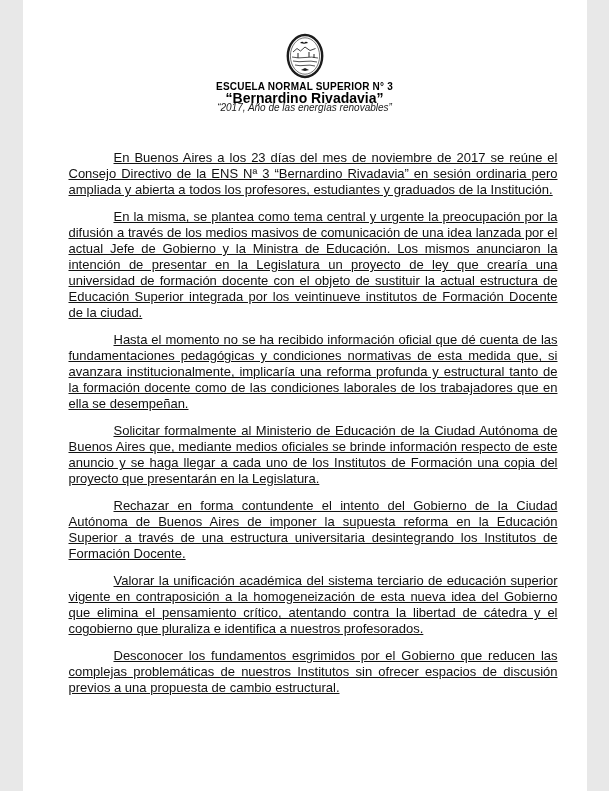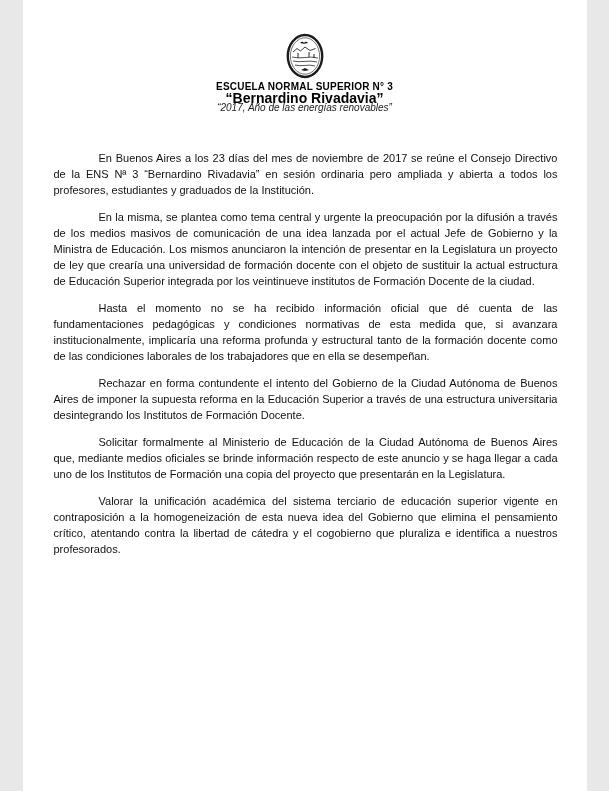--- a/index.html
+++ b/index.html
@@ -37,26 +37,27 @@
     font-size: 10px;
     font-style: italic;
     font-weight: normal;
     line-height: 10.4px;
     color: #1a1a1a;
   }
   .doc-body {
     margin: 37px 29px 0 31px;
   }
   .doc-body p {
-    font-size: 11px;
+    font-size: 13px;
     line-height: 16px;
     text-align: justify;
     text-indent: 45px;
-    margin: 0 0 11px 0;
+    margin: 0 0 11px 15px;
     color: #111111;
+    text-decoration: underline;
   }
 </style>
 </head>
 <body>
 
 <div class="page">
 
   <div class="letterhead">
     <svg class="crest" width="40" height="46" viewBox="0 0 40 46" aria-hidden="true">
       <ellipse cx="20" cy="23" rx="17.2" ry="21" fill="none" stroke="#1c1c1c" stroke-width="2.4"></ellipse>
@@ -73,18 +74,19 @@
     </svg>
     <div class="school-name">ESCUELA NORMAL SUPERIOR N° 3</div>
     <div class="hline">“Bernardino Rivadavia”</div>
     <div class="motto">“2017, Año de las energías renovables”</div>
   </div>
 
   <div class="doc-body">
     <p>En Buenos Aires a los 23 días del mes de noviembre de 2017  se reúne el Consejo Directivo de la ENS Nª  3  “Bernardino Rivadavia” en sesión ordinaria pero ampliada  y abierta a todos los profesores, estudiantes y graduados de la Institución.</p>
     <p>En la misma, se plantea  como tema central y urgente la preocupación por  la difusión a través de los medios masivos de comunicación de una idea lanzada por el actual Jefe de Gobierno y la Ministra de Educación. Los mismos anunciaron la intención de presentar en la Legislatura un proyecto de ley que crearía una universidad de formación docente con el objeto de sustituir la actual estructura de Educación Superior integrada por los veintinueve institutos de Formación Docente de la ciudad.</p>
     <p>Hasta el momento no se ha recibido información oficial que dé cuenta de las fundamentaciones pedagógicas y condiciones normativas de  esta medida que, si avanzara institucionalmente,  implicaría una reforma profunda y estructural tanto de  la formación docente como de las condiciones laborales de los trabajadores que en ella se desempeñan.</p>
+    <p>Solicitar formalmente al Ministerio de Educación de la Ciudad Autónoma de Buenos Aires que, mediante medios oficiales se brinde información respecto de este anuncio  y se haga llegar a cada uno de los Institutos de Formación una copia del proyecto que presentarán en la Legislatura.</p>
     <p>Rechazar en forma contundente el intento del Gobierno de la Ciudad Autónoma de Buenos Aires de imponer la supuesta reforma en la Educación Superior  a través de una estructura universitaria  desintegrando los Institutos  de Formación Docente.</p>
-    <p>Solicitar formalmente al Ministerio de Educación de la Ciudad Autónoma de Buenos Aires que, mediante medios oficiales se brinde información respecto de este anuncio  y se haga llegar a cada uno de los Institutos de Formación una copia del proyecto que presentarán en la Legislatura.</p>
     <p>Valorar la unificación académica del sistema terciario de educación superior vigente en  contraposición a  la homogeneización de esta nueva idea del Gobierno que elimina el pensamiento crítico, atentando contra la libertad de cátedra y el cogobierno que pluraliza e identifica a nuestros profesorados.</p>
+    <p>Desconocer los fundamentos esgrimidos por el Gobierno que  reducen  las complejas problemáticas de nuestros Institutos  sin ofrecer espacios de discusión previos a  una propuesta de cambio estructural.</p>
   </div>
 
 </div>
 
 </body></html>

